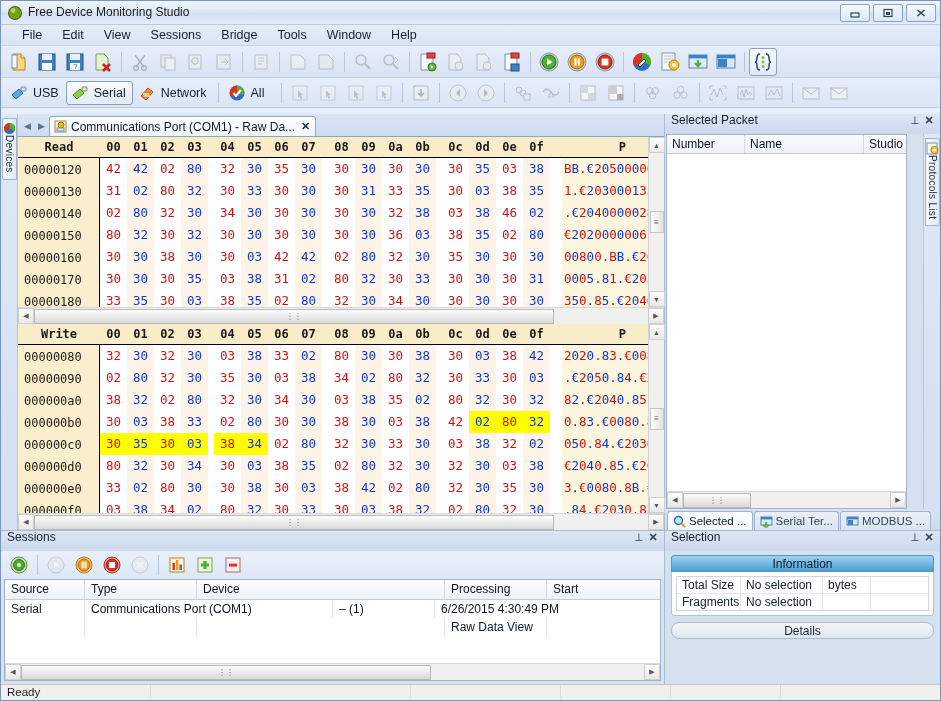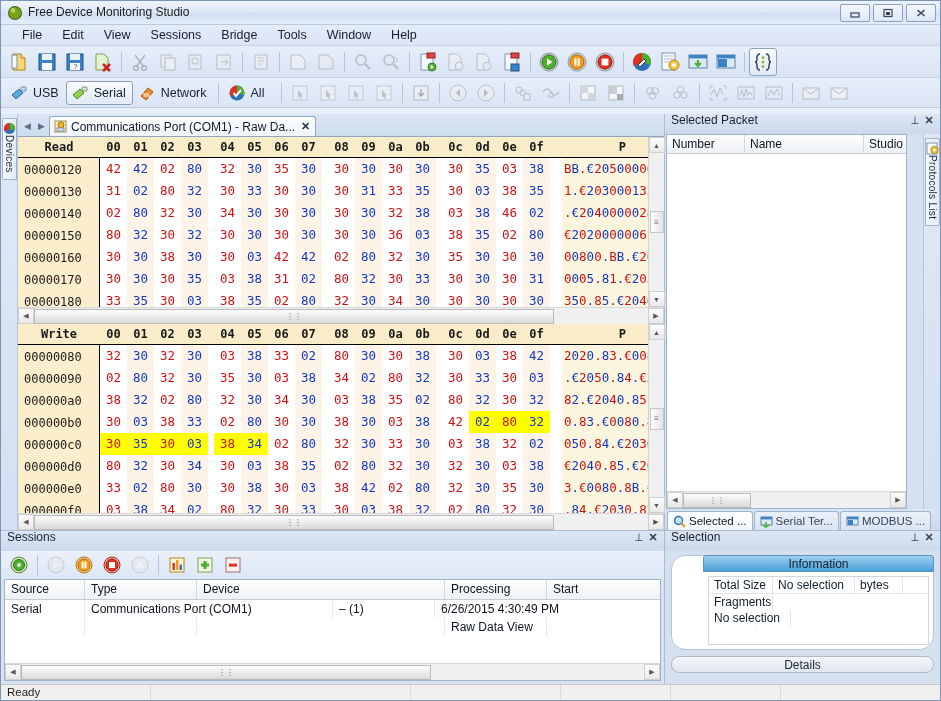--- a/index.html
+++ b/index.html
@@ -145,29 +145,29 @@
             background:linear-gradient(to bottom,#eaf0fa,#dde7f5); }
   .sessgrid { flex:1; margin:0 3px 3px 3px; background:#fff;
               border:1px solid #9fb3cb; display:flex; flex-direction:column; min-height:0;}
   .sghdr { height:20px; display:flex; background:linear-gradient(to bottom,#fdfdfd,#eef1f5);
            border-bottom:1px solid #c8ccd2; font-size:12px; color:#0d1620;}
   .sghdr div { padding:2px 6px; border-right:1px solid #d5d9df; }
   .sgrow { display:flex; font-size:12px; color:#0d1620; }
   .sgrow div { padding:2px 6px; border-right:1px solid #e6e8ec; }
   .selpane { width:276px; flex:none; display:flex; flex-direction:column;
              background:#d6e1f0; border-left:1px solid #a9bcd3; border-top:1px solid #a9bcd3;}
-  .grp { margin:4px 6px 0 6px; border:1px solid #b4c3d6; border-radius:14px; background:#fff;padding-left:32px; }
+  .grp { margin:4px 6px 0 6px; border:1px solid #b4c3d6; border-radius:3px; background:#fff; }
   .grphdr { height:17px; margin:-1px -1px 0 -1px; border-radius:3px 3px 0 0;
             background:linear-gradient(to bottom,#9fd0f0,#4a9fd8); border:1px solid #5b93bb;
             display:flex; align-items:center; justify-content:center;
             font-size:12px; color:#0d1f2d; }
   .grphdr.plain { background:linear-gradient(to bottom,#f4f7fa,#dfe6ee); border-color:#aebbc9; color:#1a2836;}
   .infotbl { margin:4px; border:1px solid #cfd6de; }
   .inforow { display:flex; font-size:12px; color:#10202d; border-bottom:1px solid #e2e6eb;}
-  .inforow:last-child{border-bottom:none;flex-direction:column;}
+  .inforow:last-child{border-bottom:none;}
   .inforow div { padding:1px 5px; border-right:1px solid #e2e6eb; }
   .grp2 { margin:6px 6px 0 6px; }
 
   
   .statusbar { position:absolute; left:0; right:0; bottom:0; height:16px; display:flex;
                background:#f1f0ef; border-top:1px solid #c8c6c4; font-size:11.5px; color:#1d1d1d;}
   .statusbar div { border-right:1px solid #dcdad8; padding:1px 6px; }
 
   svg { display:block; }
 </style>

